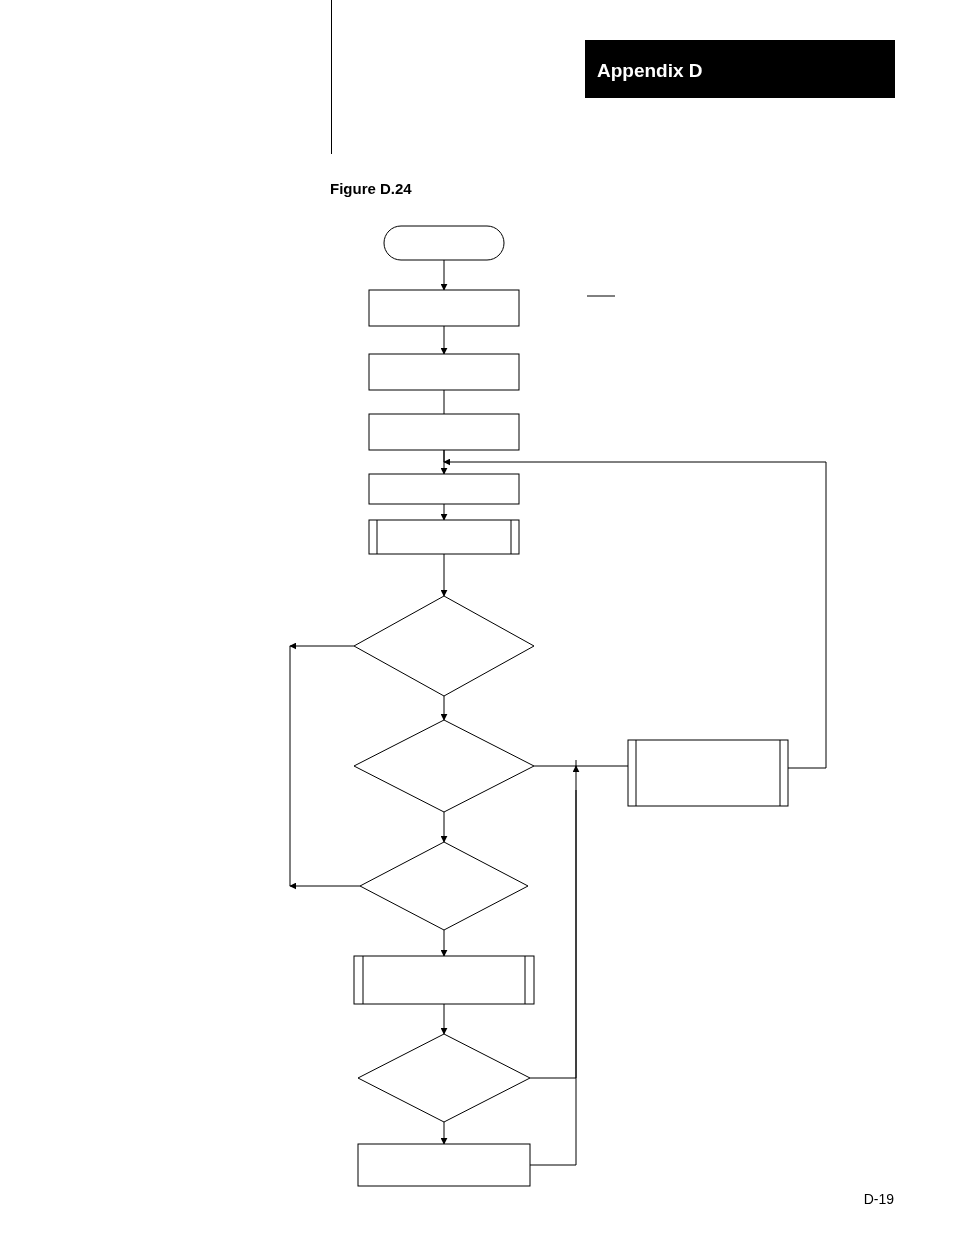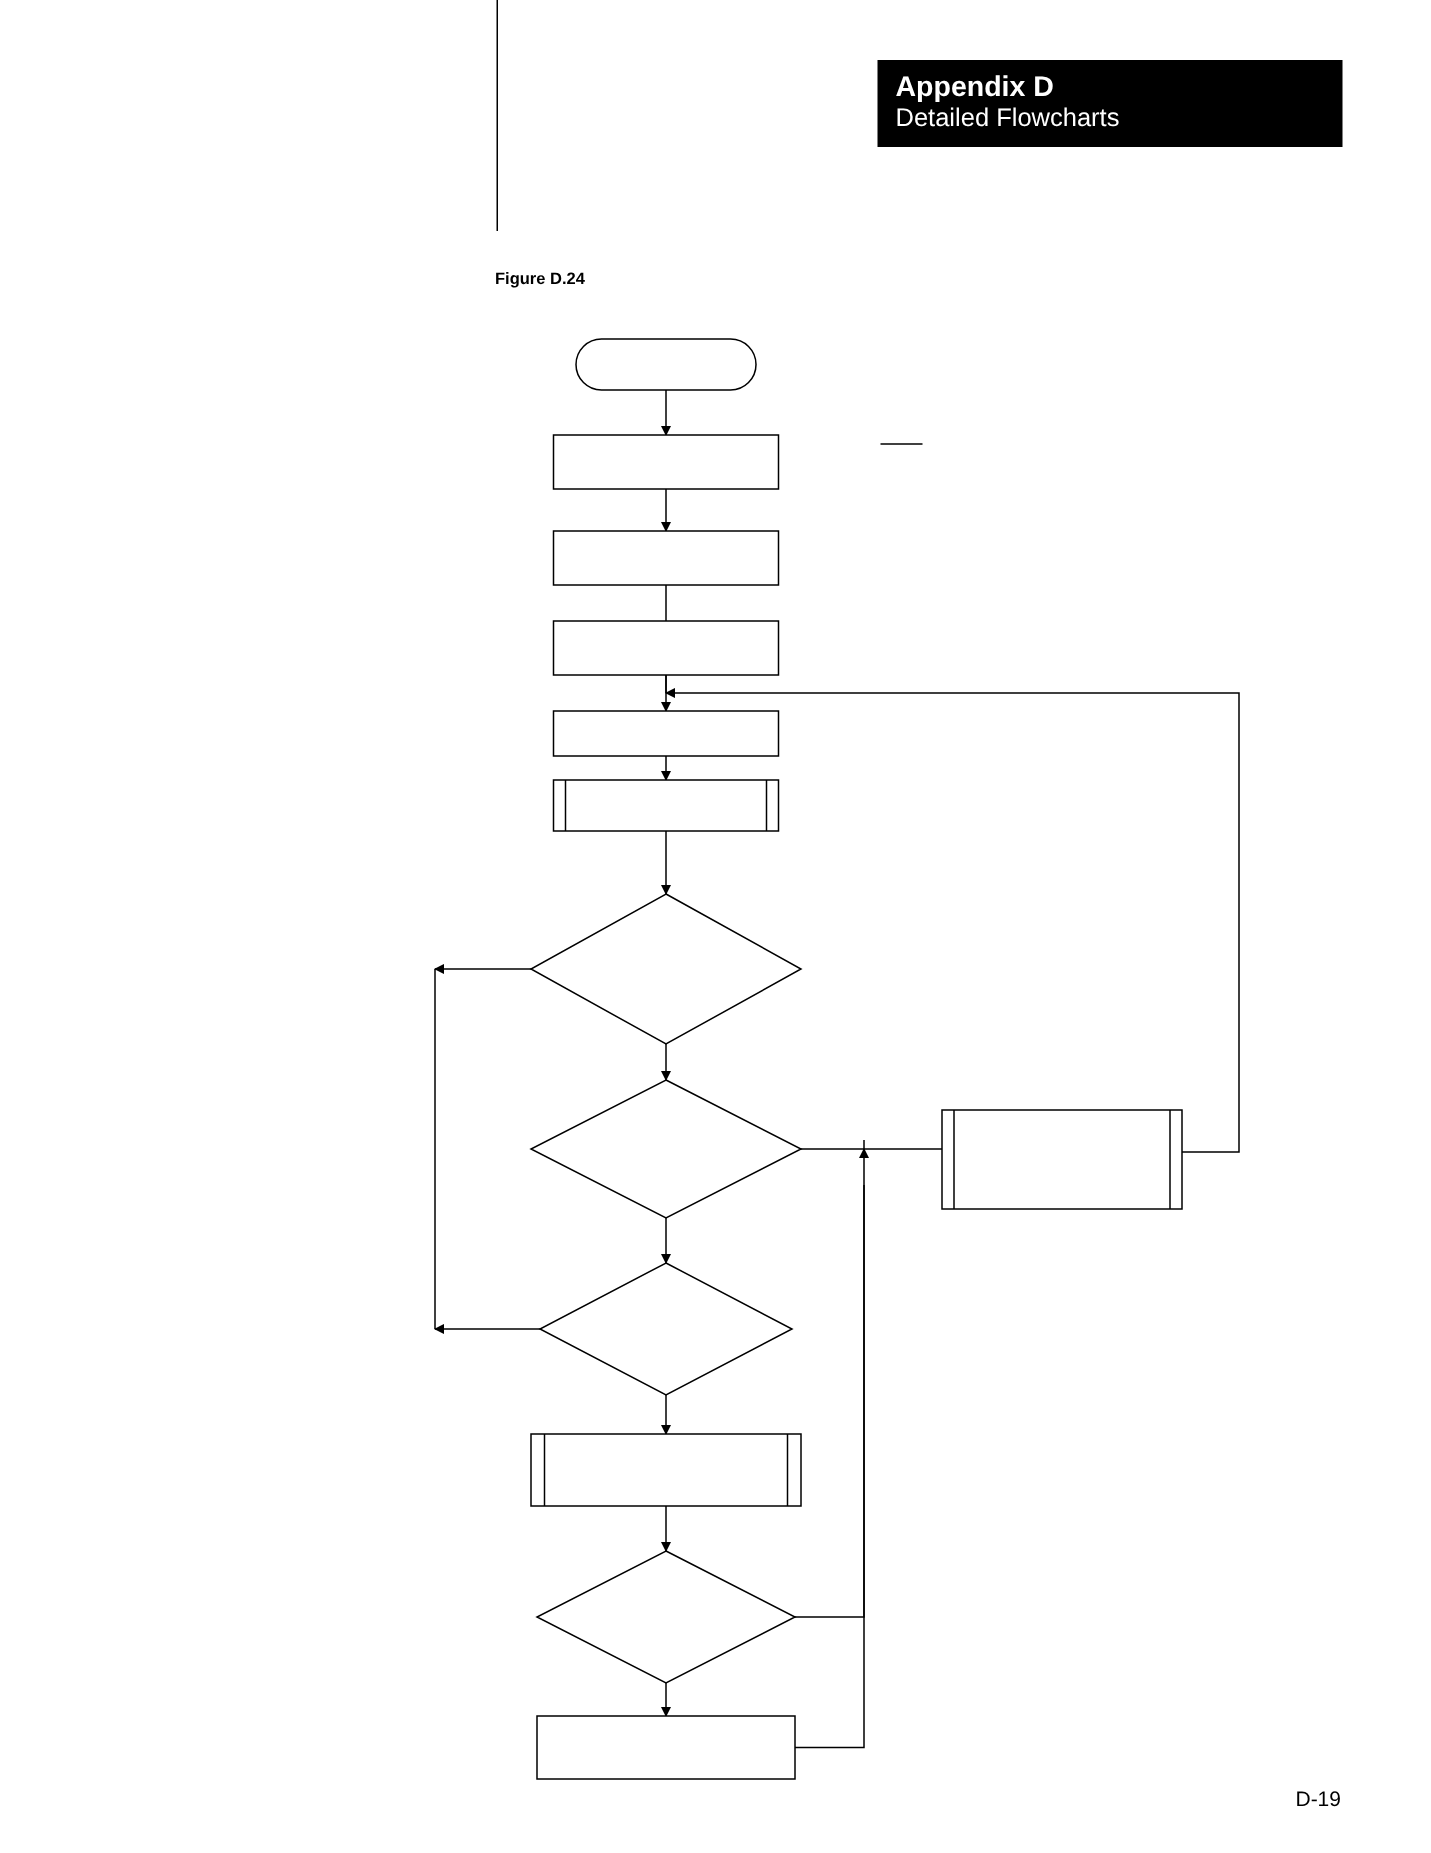--- a/index.html
+++ b/index.html
@@ -25,51 +25,50 @@
     border-left: 1px solid #000;
   }
   .header-black {
     position: absolute;
     left: 585px;
     top: 40px;
     width: 310px;
     height: 58px;
     background: #000;
     color: #fff;
-    padding: 9px 12px 6px 12px;
+    padding: 21px 12px 6px 12px;
     box-sizing: border-box;
   }
   .header-black .t1 { font-size: 19px; font-weight: 700; line-height: 1.1; }
   .header-black .t2 { font-size: 17px; font-weight: 400; line-height: 1.1; }
   .figlabel {
     position: absolute;
     left: 330px;
     top: 180px;
-    font-size: 11px;
+    font-size: 15px;
     font-weight: 700;
     line-height: 1.25;
   }
   .page-number {
     position: absolute;
     right: 60px;
     bottom: 28px;
     font-size: 14px;
     margin-left: 41px;
   }
   svg { position:absolute; left:0; top:0; }
 </style>
 </head>
 <body>
 
 <div class="page">
   <div class="vline-top"></div>
 
   <div class="header-black">
     <div class="t1">Appendix D</div>
-    <div class="t2">Detailed Flowcharts</div>
   </div>
 
   <div class="figlabel">
     <span>Figure D.24</span><br>
   </div>
 
   <svg width="954" height="1235">
     <defs>
       <marker id="arrow" viewBox="0 0 10 10" refX="9" refY="5" markerWidth="7" markerHeight="7" orient="auto-start-reverse">
         <path d="M0,0 L10,5 L0,10 z" fill="#000"></path>

